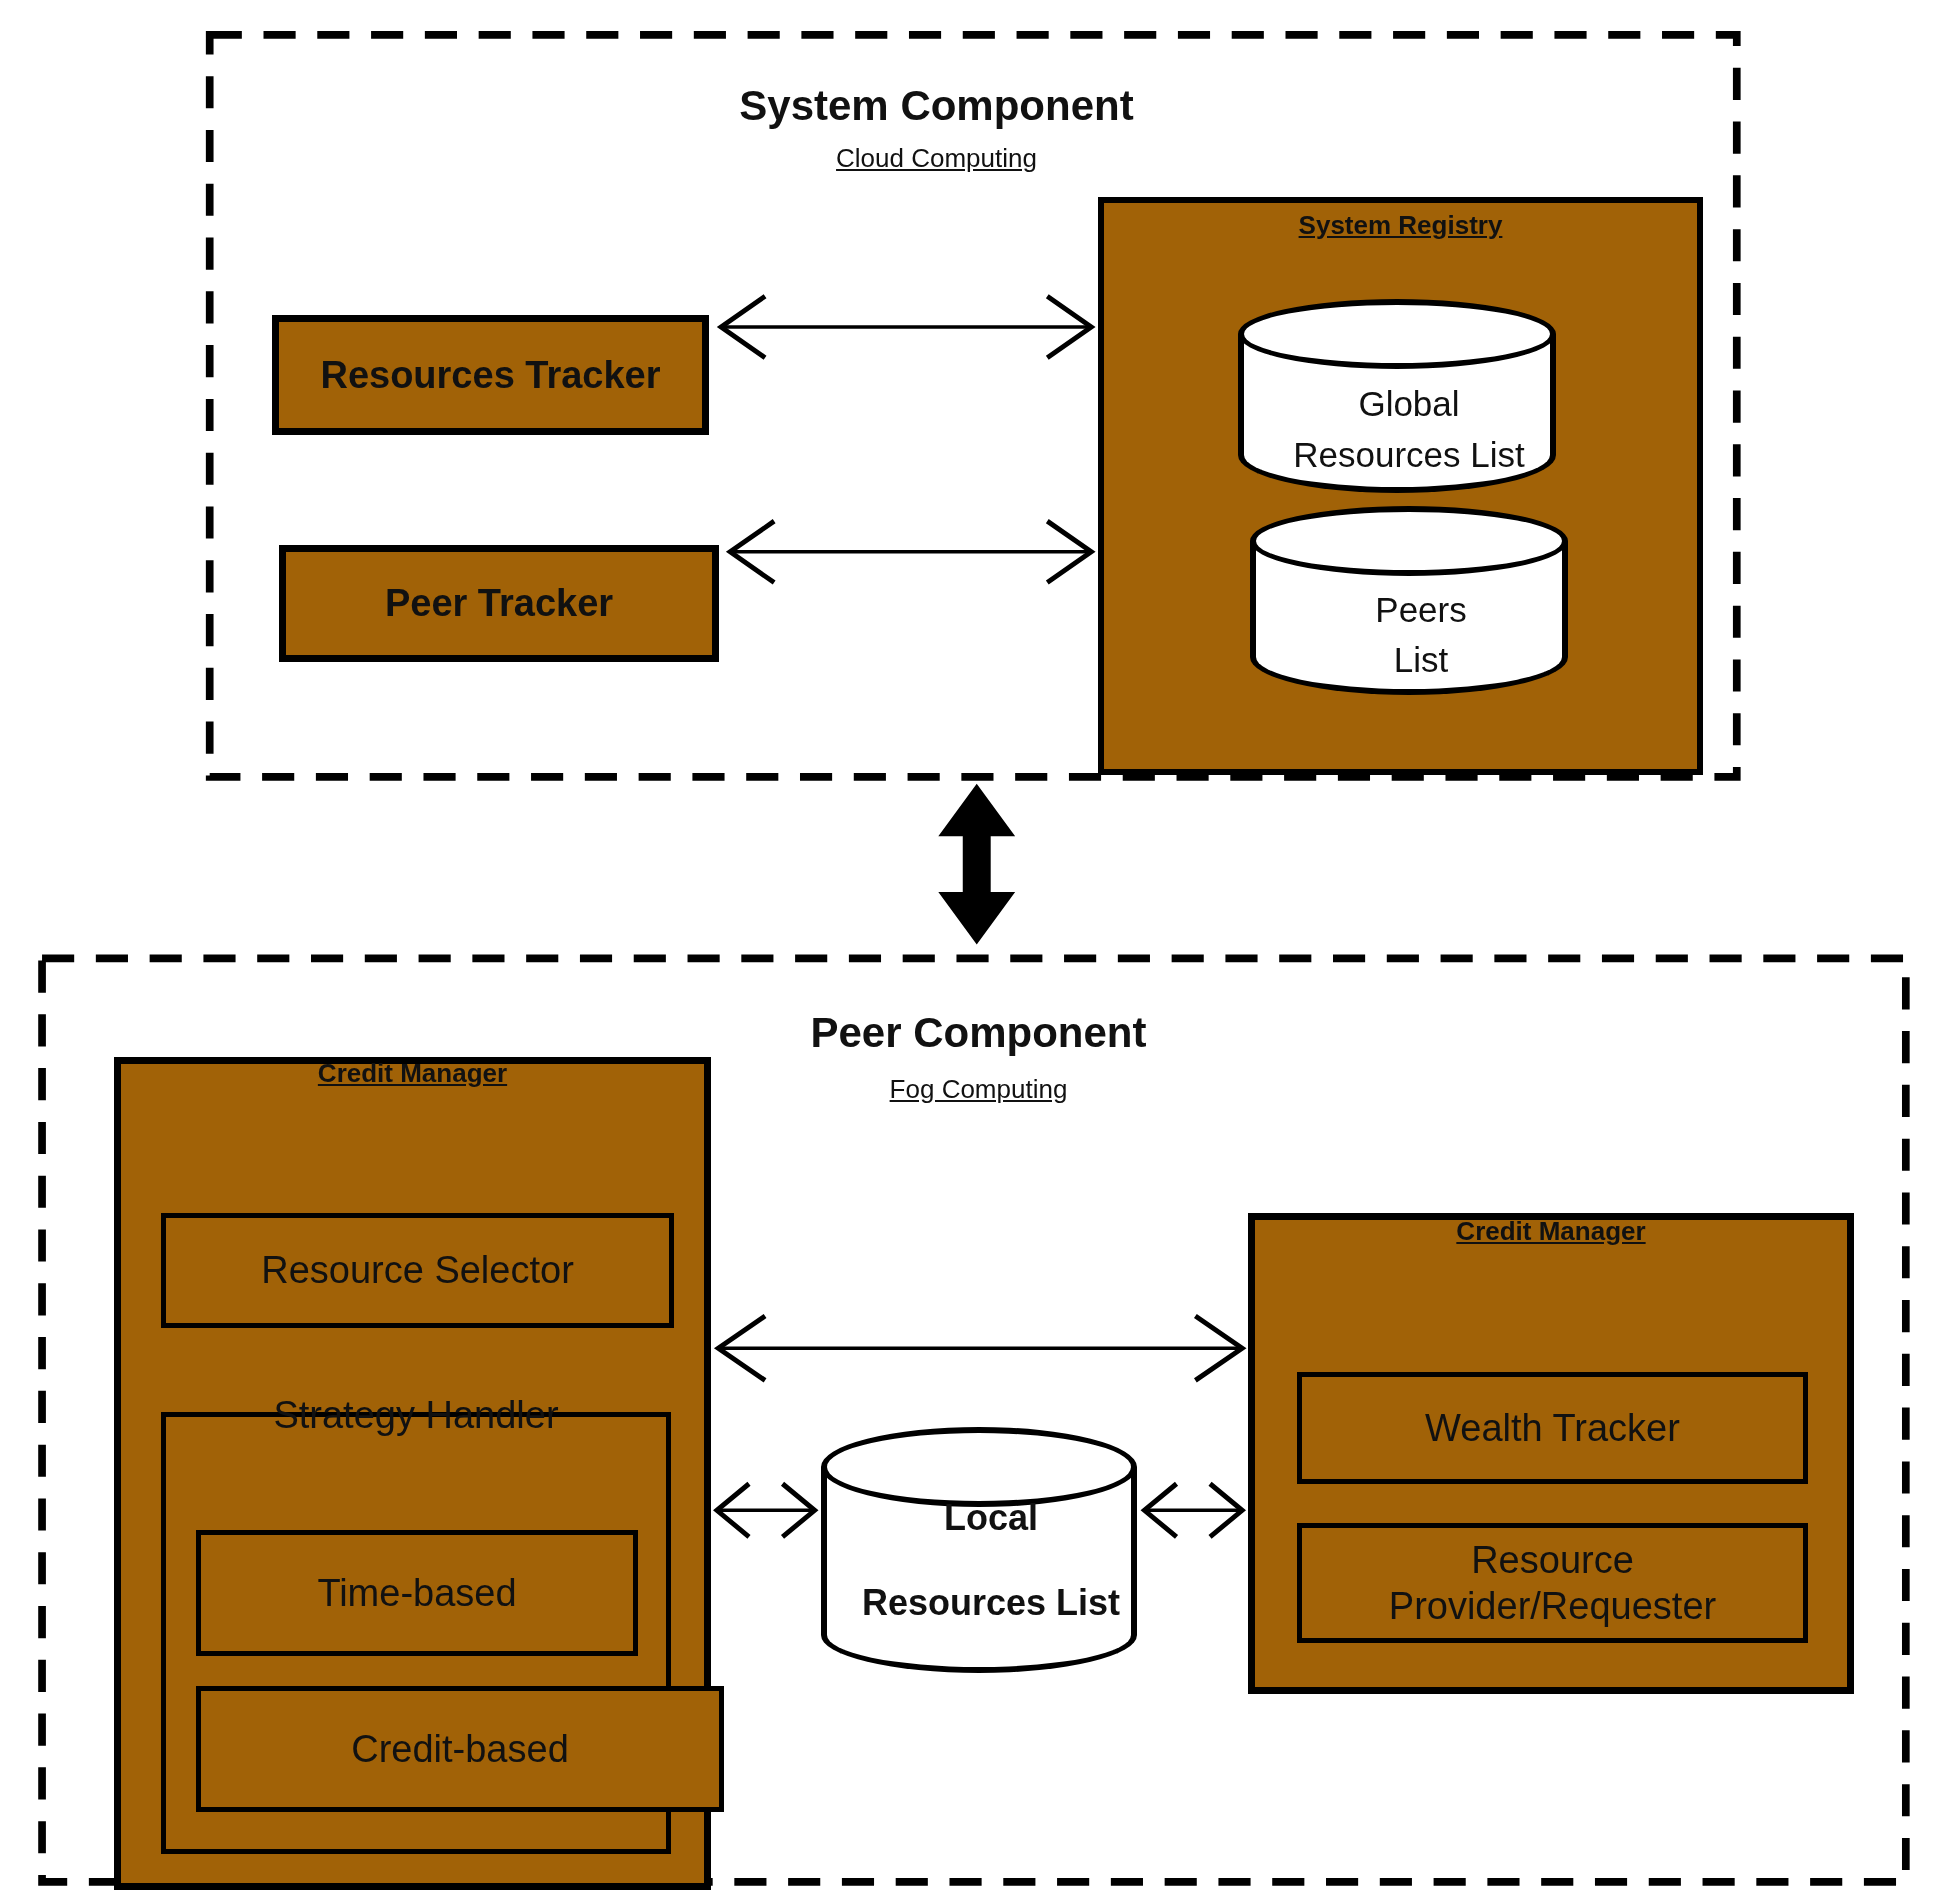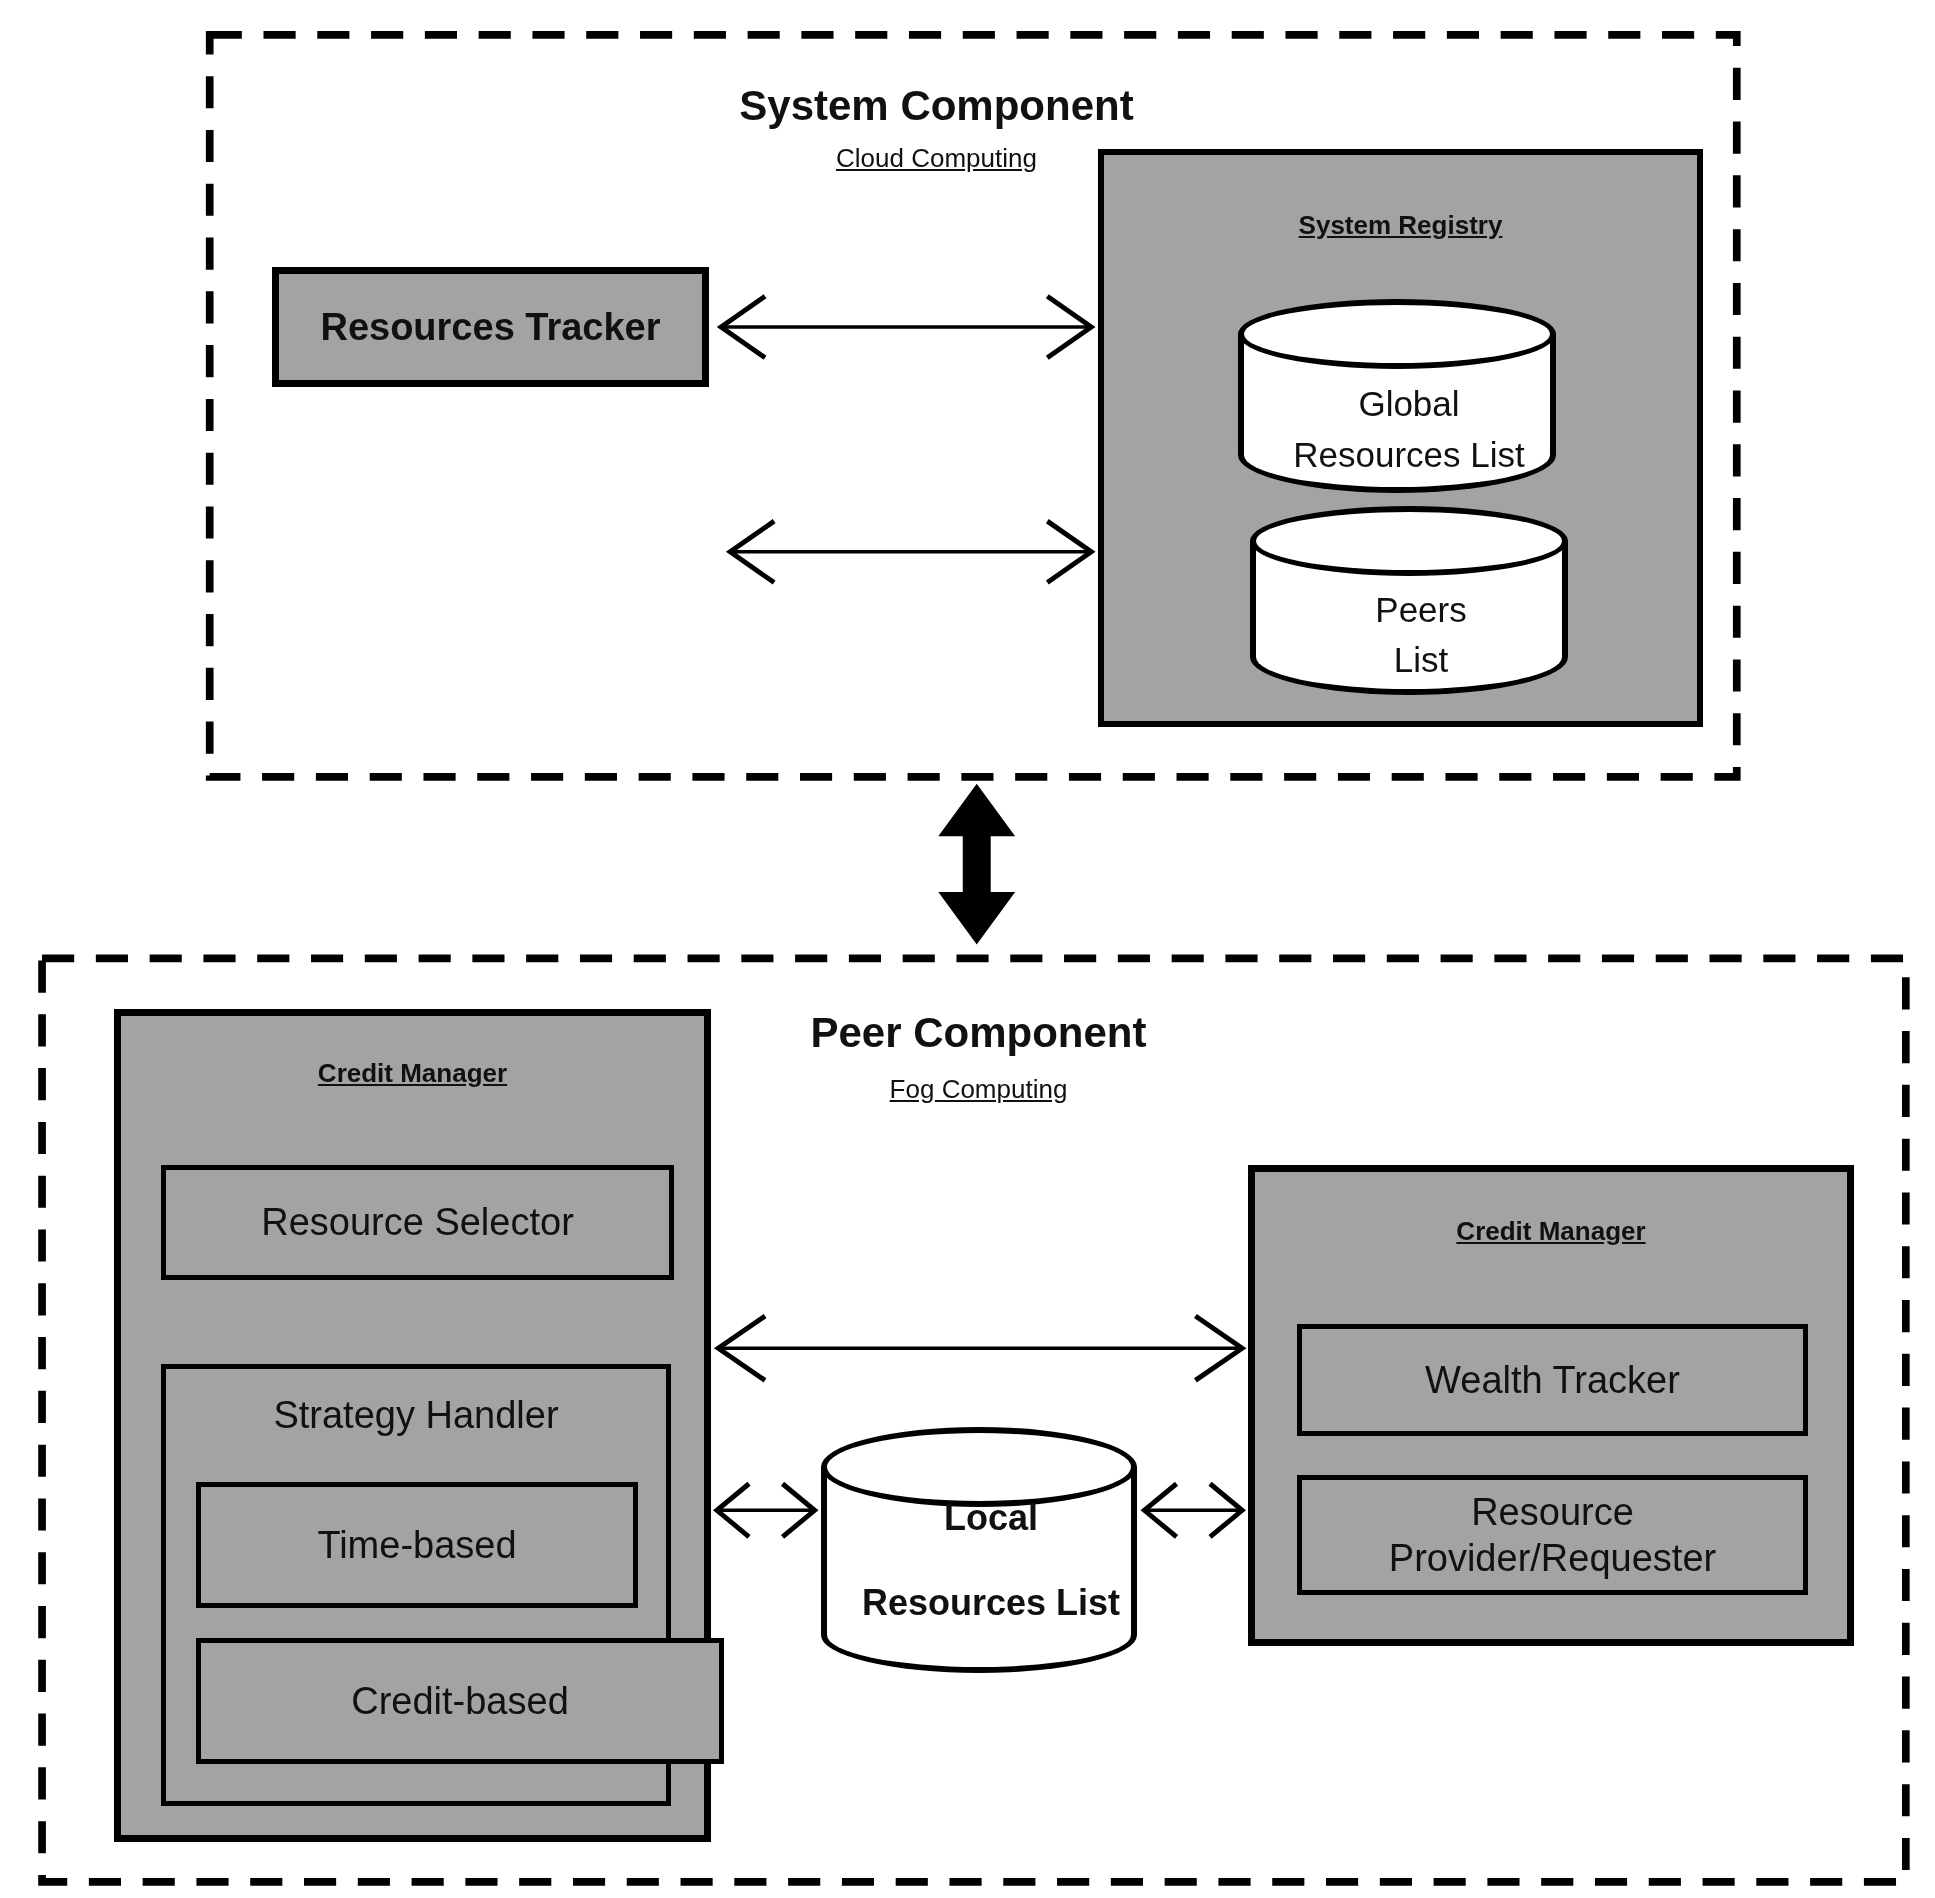--- a/index.html
+++ b/index.html
@@ -5,21 +5,21 @@
   html,body { margin:0; padding:0; background:#ffffff; }
   .canvas {
     position:relative;
     width:1936px; height:1898px;
     background:#ffffff;
     font-family:"Liberation Sans", sans-serif;
     color:#111111;
     overflow:hidden;
   }
   .overlay { position:absolute; left:0; top:0; width:1936px; height:1898px; z-index:0; }
-  .box { position:absolute; box-sizing:border-box; border:6.3px solid #000; background:#a3a3a3; z-index:2; }
+  .box { position:absolute; box-sizing:border-box; border:6.3px solid #000; background:#a16207; z-index:2;margin-top:48px; }
   .thick { border-width:7px; }
   .thin  { border-width:5.6px; }
   .lbl { position:absolute; text-align:center; z-index:3; white-space:nowrap; }
   .bold { font-weight:bold; }
   .center-flex { display:flex; align-items:center; justify-content:center; text-align:center; }
   .t60 { font-size:42px; }
   .t56 { font-size:26px;text-decoration:underline; }
   .t54 { font-size:38px; }
   .t50 { font-size:35px; }
   .t52 { font-size:36px; }
@@ -83,20 +83,23 @@
     </g>
   </svg>
 
   <div class="lbl bold t60" style="left:664px; top:82px; width:545px;">System Component</div>
   <div class="lbl t56" style="left:664px; top:143px; width:545px;">Cloud Computing</div>
 
   <div class="box thick center-flex bold t54" style="left:272px; top:267px; width:437px; height:120px;">
     <span>Resources Tracker</span>
   </div>
 
+  <div class="box thick center-flex bold t54" style="left:279px; top:497px; width:440px; height:117px;">
+    <span>Peer Tracker</span>
+  </div>
 
   <div class="box" style="left:1098px; top:149px; width:605px; height:578px;"></div>
   <div class="lbl bold t56" style="left:1098px; top:210px; width:605px;">System Registry</div>
 
   <div class="cylinder" style="left:1238px; top:299px; width:318px; height:194px;">
     <div class="cyl-top"></div>
     <div class="cyl-body"></div>
     <div class="cyl-text t50" style="top:85px;">Global</div>
     <div class="cyl-text t50" style="top:136px;">Resources List</div>
   </div>

